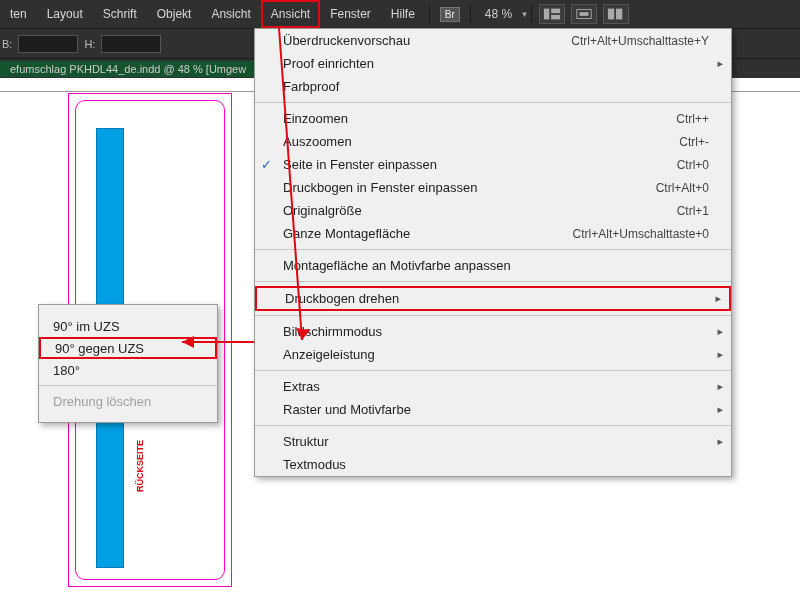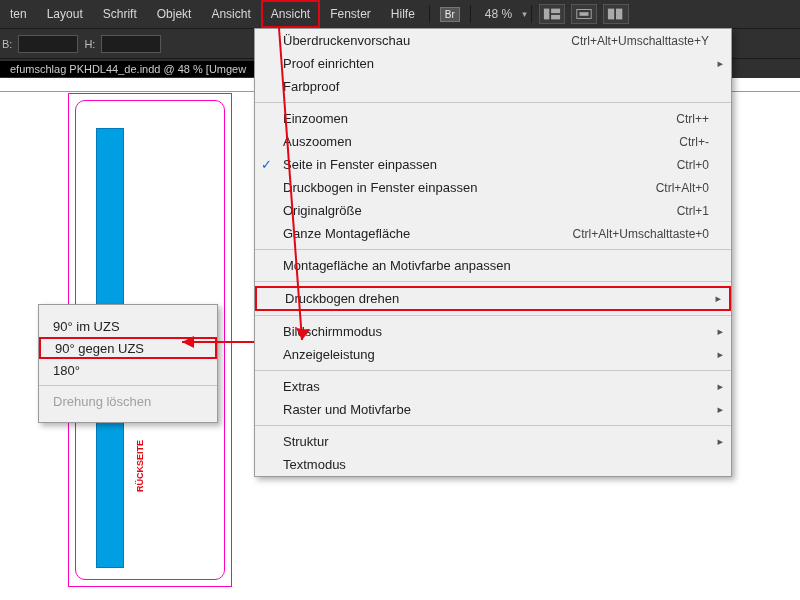--- a/index.html
+++ b/index.html
@@ -11,21 +11,21 @@
   .menubar .mitem.hl { border:2px solid #e30613; padding:0 8px; }
   .menubar .sep { width:1px; height:18px; background:#1a1a1a; margin:0 4px; }
   .menubar .br { background:#555; color:#eee; padding:1px 4px; font-size:10px; border:1px solid #777; margin:0 6px;}
   .menubar .pct { color:#ccc; font-size:12px; margin:0 10px;}
   .menubar .iconbtn { width:26px; height:20px; border:1px solid #555; margin:0 3px; background:#3a3a3a; position:relative;}
   .menubar .iconbtn svg{width:100%;height:100%}
   .toolbar2 { position:absolute; left:0; top:28px; width:800px; height:30px; background:#303030; border-top:1px solid #1a1a1a; display:flex; align-items:center;}
   .toolbar2 .field { width:60px; height:18px; background:#1d1d1d; border:1px solid #555; margin:0 4px;}
   .toolbar2 .glyph { color:#bbb; font-size:11px; margin:0 2px;}
   .tabbar { position:absolute; left:0; top:58px; width:800px; height:20px; background:#303030; border-top:1px solid #1a1a1a;}
-  .tabbar .tab{ color:#ccc; font-size:11px; padding:2px 10px; background:#000000; display:inline-block;}
+  .tabbar .tab{ color:#ccc; font-size:11px; padding:2px 10px; background:#14532d; display:inline-block;}
   .ruler-h{position:absolute;left:0;top:78px;width:800px;height:14px;background:#fff;border-bottom:1px solid #999;}
   .canvas{position:absolute;left:0;top:92px;width:800px;height:508px;background:#fff;}
   .doc-outline{position:absolute;left:75px;top:8px;width:150px;height:480px;border:1px solid #ff00c0;border-radius:10px;}
   .bleed{position:absolute;left:68px;top:1px;width:164px;height:494px;border:1px solid #ff00c0;}
   .bluebox{position:absolute;left:96px;top:36px;width:28px;height:440px;background:#009fe3;border:1px solid #007ab8;}
   .redlabel{position:absolute;left:135px;top:400px;color:#e30613;font-size:9px;font-weight:bold;transform:rotate(-90deg);transform-origin:left top; white-space:nowrap;}
   .redachtung{position:absolute;left:236px;top:520px;color:#e30613;font-size:8px;font-weight:bold;}
 
   
   .dropdown { position:absolute; left:254px; top:28px; width:478px; background:#f0f0f0; border:1px solid #9a9a9a; box-shadow:3px 3px 6px rgba(0,0,0,.3); font-size:13px; color:#222;}

